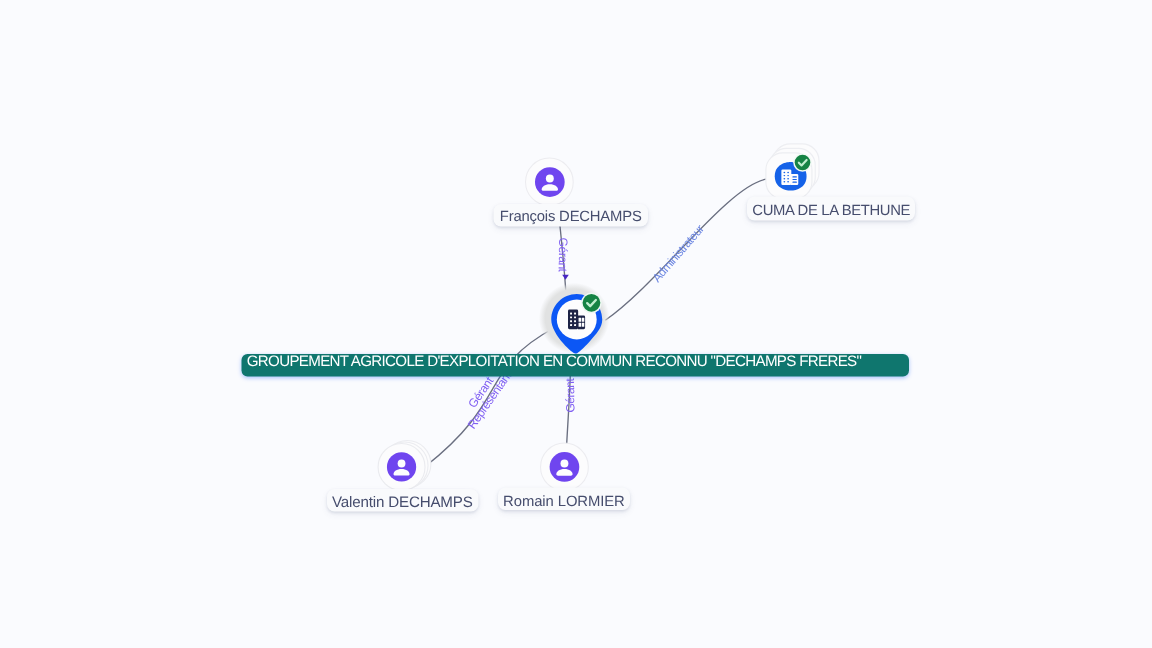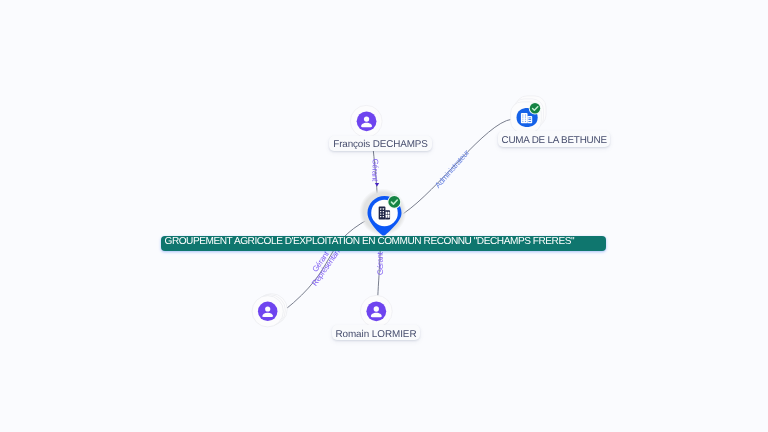--- a/index.html
+++ b/index.html
@@ -108,20 +108,23 @@
         <circle cx="19.7" cy="16.3" r="15.65" fill="#fcfcfd" stroke="#ebecf0" stroke-width=".75"></circle>
         <circle cx="17.7" cy="17.3" r="15.65" fill="#fcfcfd" stroke="#eaebef" stroke-width=".75"></circle>
       </g>
       <g>
         <circle cx="17.7" cy="17.3" r="9.75" fill="#6f45ef"></circle>
         <circle cx="17.7" cy="15.0" r="2.6" fill="#fdfdfe"></circle>
         <path d="M17.7,18.7 c-3.2,0 -5.35,1.68 -5.35,3.4 c0,0.5 0.54,0.93 1.13,0.93 h8.44 c0.59,0 1.13,-0.43 1.13,-0.93 c0,-1.72 -2.15,-3.4 -5.35,-3.4 z" fill="#fdfdfe"></path>
       </g>
     </svg>
   </div>
+  <div class="chip" style="left:217.9px;top:326.4px;width:100.7px;height:15px;font-size:10.1px;letter-spacing:-0.12px;padding-top:3.3px;box-sizing:border-box;">
+    <span>Valentin DECHAMPS</span>
+  </div>
 
   <div class="node" style="left:360.3px;top:294.7px;width:32.6px;height:32.6px;">
     <svg width="32.6" height="32.6" viewBox="0 0 32.6 32.6" style="display:block;overflow:visible;">
       <circle cx="16.3" cy="16.3" r="15.95" fill="#fcfcfd" stroke="#ececf0" stroke-width=".7"></circle>
       <g>
         <circle cx="16.3" cy="16.3" r="9.9" fill="#6f45ef"></circle>
         <circle cx="16.3" cy="14.0" r="2.65" fill="#fdfdfe"></circle>
         <path d="M16.3,17.75 c-3.25,0 -5.45,1.7 -5.45,3.45 c0,0.5 0.55,0.95 1.15,0.95 h8.6 c0.6,0 1.15,-0.45 1.15,-0.95 c0,-1.75 -2.2,-3.45 -5.45,-3.45 z" fill="#fdfdfe"></path>
       </g>
     </svg>

